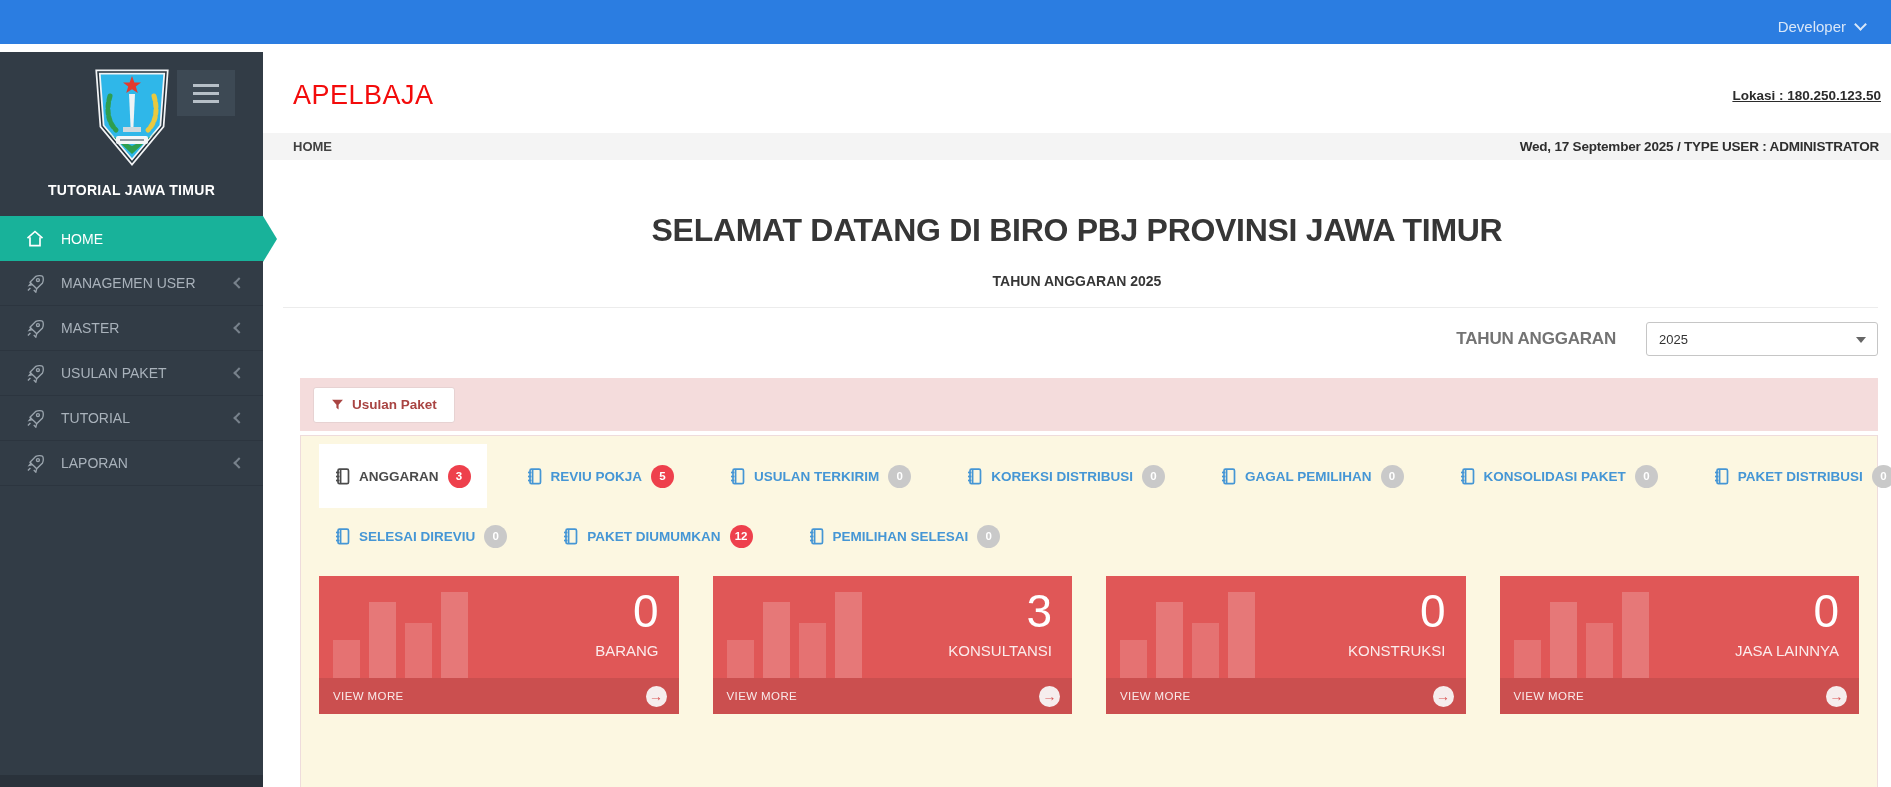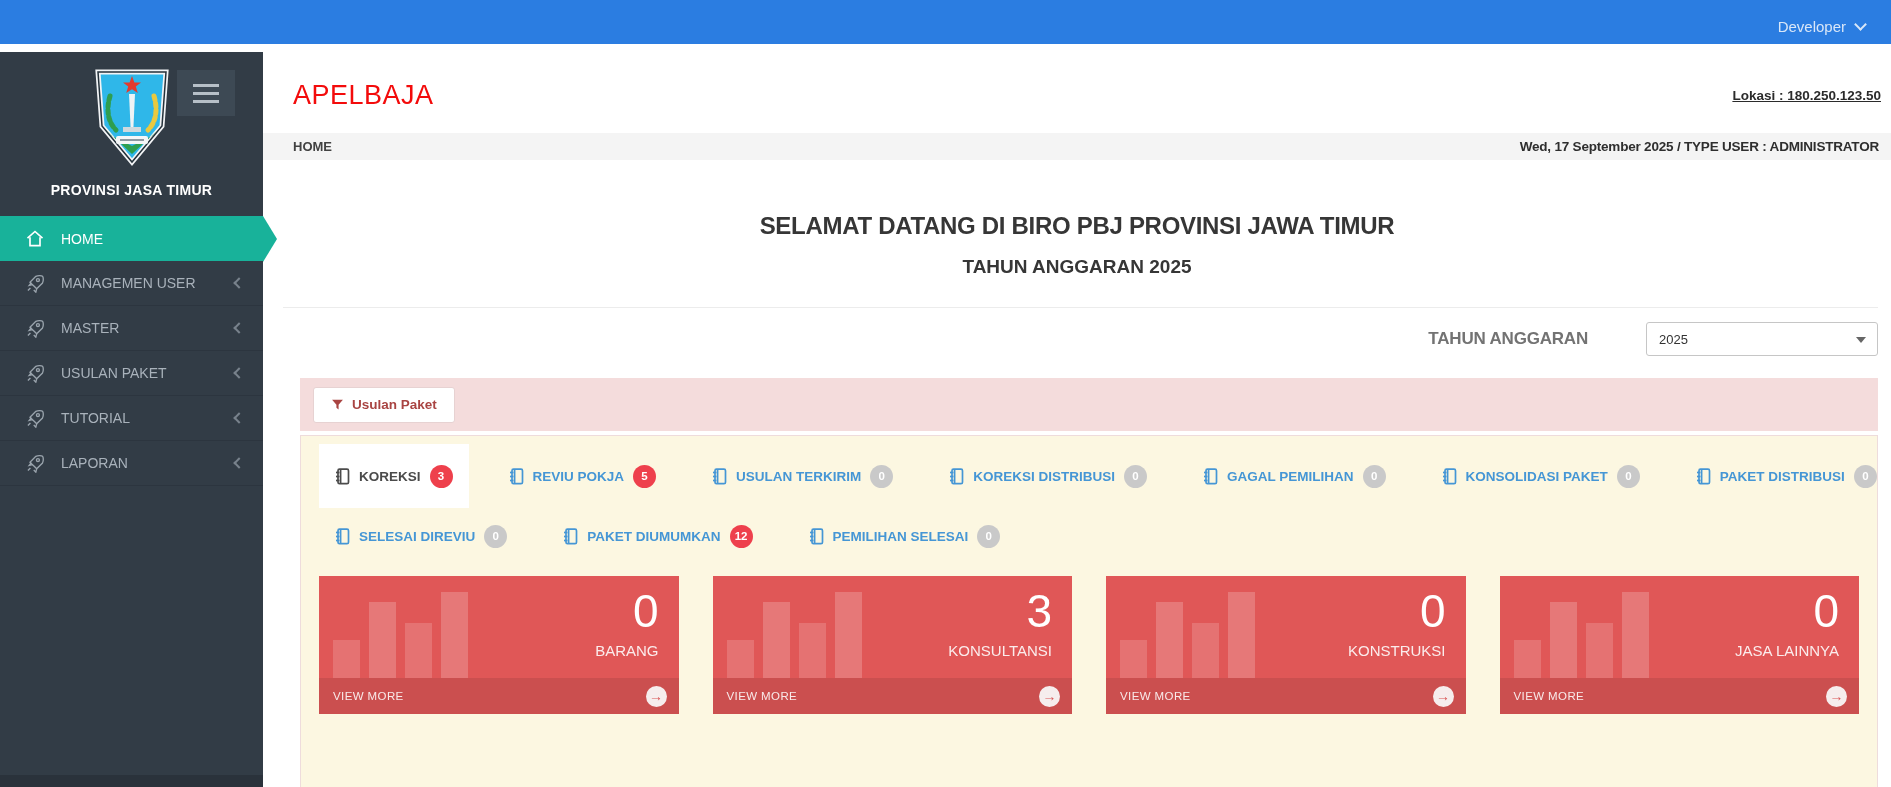--- a/index.html
+++ b/index.html
@@ -35,29 +35,29 @@
   .app-title { position:absolute; top:28px; left:30px; font-size:27px; color:#f30b0b; letter-spacing:.5px; }
   .location-link { position:absolute; top:36px; right:10px; font-size:13.5px; font-weight:bold; color:#2b2b2b;
                    text-decoration:underline; cursor:pointer; }
 
   .breadcrumb { position:absolute; top:81px; left:0; width:100%; height:27px; background:#f4f4f4;
                 display:flex; align-items:center; justify-content:space-between; padding:0 12px 0 30px; }
   .breadcrumb-left { font-size:13px; font-weight:bold; color:#424242; }
   .breadcrumb-right { font-size:13.5px; font-weight:bold; color:#2e2e2e; letter-spacing:-0.2px; }
 
   .welcome { position:absolute; top:160px; left:0; width:100%; text-align:center; color:#363636; }
-  .welcome-l1 { font-size:24px; font-weight:bold; letter-spacing:-0.3px; }
-  .welcome-l2 { font-size:19px; font-weight:bold; margin-top:16px; }
+  .welcome-l1 { font-size:32px; font-weight:bold; letter-spacing:-0.3px; }
+  .welcome-l2 { font-size:14px; font-weight:bold; margin-top:24px; }
 
   .section-divider { position:absolute; top:255px; left:20px; width:1595px; border-top:1px solid #ececec; }
 
   .year-row { position:absolute; top:270px; right:13px; display:flex; align-items:center; gap:30px; }
   .year-label { font-size:17px; font-weight:bold; color:#737373; letter-spacing:-0.2px; }
   .year-select { position:relative; width:232px; height:34px; background:#fff; border:1px solid #c6c6c6;
-                 border-radius:3px; display:flex; align-items:center; padding-left:12px; font-size:13px; color:#333; cursor:pointer;margin-left:28px; }
+                 border-radius:3px; display:flex; align-items:center; padding-left:12px; font-size:13px; color:#333; cursor:pointer; }
   .select-caret { position:absolute; right:11px; top:14px; width:0; height:0;
                   border-left:5px solid transparent; border-right:5px solid transparent; border-top:6px solid #666; }
 
   .pink-panel { position:absolute; top:326px; left:37px; width:1578px; height:53px; background:#f4dcdc;
                 display:flex; align-items:center; padding-left:13px; }
   .filter-btn { height:36px; background:#fff; border:1px solid #e7d2d2; border-radius:3px; display:flex;
                 align-items:center; gap:8px; padding:0 17px; color:#a94442; font-weight:bold; font-size:13.5px; cursor:pointer; }
 
   .cream-panel { position:absolute; top:383px; left:37px; width:1578px; height:392px;
                  background:#fcf7e1; border:1px solid #eedcdc; padding:8px 18px 0 18px; }
@@ -112,21 +112,21 @@
       <path d="M16 64 L42 88 L68 64 L62 70 L42 80 L22 70 Z" fill="#2e9e4f"></path>
       <rect x="26" y="70" width="32" height="8" rx="2" fill="#f4f6f7"></rect>
       <line x1="30" y1="74" x2="54" y2="74" stroke="#6b7a84" stroke-width="1.5"></line>
     </svg>
   </div>
   <div class="hamburger">
     <i></i>
       <i></i>
       <i></i>
   </div>
-  <div class="org-name">PROVINSI JASA TIMUR</div>
+  <div class="org-name">TUTORIAL JAWA TIMUR</div>
 
   <div class="menu">
     <div class="menu-item active">
       <span class="mi-icon">
         <svg width="20" height="20" viewBox="0 0 24 24" fill="none" stroke="#ffffff" stroke-width="2">
           <path d="M3 11 L12 3 L21 11"></path>
             <path d="M6 10 V20 H18 V10"></path>
         </svg>
       </span>
       <span>HOME</span>
@@ -246,21 +246,21 @@
       <div class="tab active">
         <span class="tab-icon">
           <svg width="15" height="17" viewBox="0 0 15 17" fill="none" stroke="#4b4b4b" stroke-width="1.7">
             <rect x="3" y="1.2" width="10.5" height="14.5" rx="1.5"></rect>
               <line x1="5.6" y1="1.2" x2="5.6" y2="15.7"></line>
             <line x1="1" y1="4.5" x2="4.5" y2="4.5"></line>
               <line x1="1" y1="8.5" x2="4.5" y2="8.5"></line>
               <line x1="1" y1="12.5" x2="4.5" y2="12.5"></line>
           </svg>
         </span>
-        <span>KOREKSI</span>
+        <span>ANGGARAN</span>
         <span class="badge red">3</span>
       </div>
       <div class="tab">
         <span class="tab-icon">
           <svg width="15" height="17" viewBox="0 0 15 17" fill="none" stroke="#4596d5" stroke-width="1.7">
             <rect x="3" y="1.2" width="10.5" height="14.5" rx="1.5"></rect>
               <line x1="5.6" y1="1.2" x2="5.6" y2="15.7"></line>
             <line x1="1" y1="4.5" x2="4.5" y2="4.5"></line>
               <line x1="1" y1="8.5" x2="4.5" y2="8.5"></line>
               <line x1="1" y1="12.5" x2="4.5" y2="12.5"></line>

